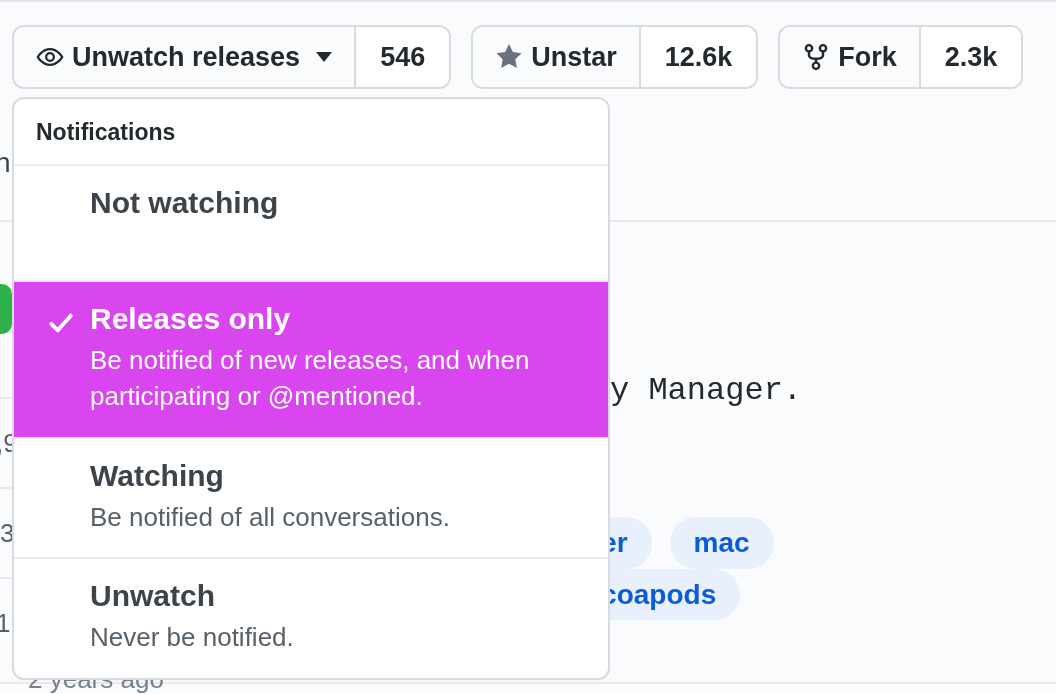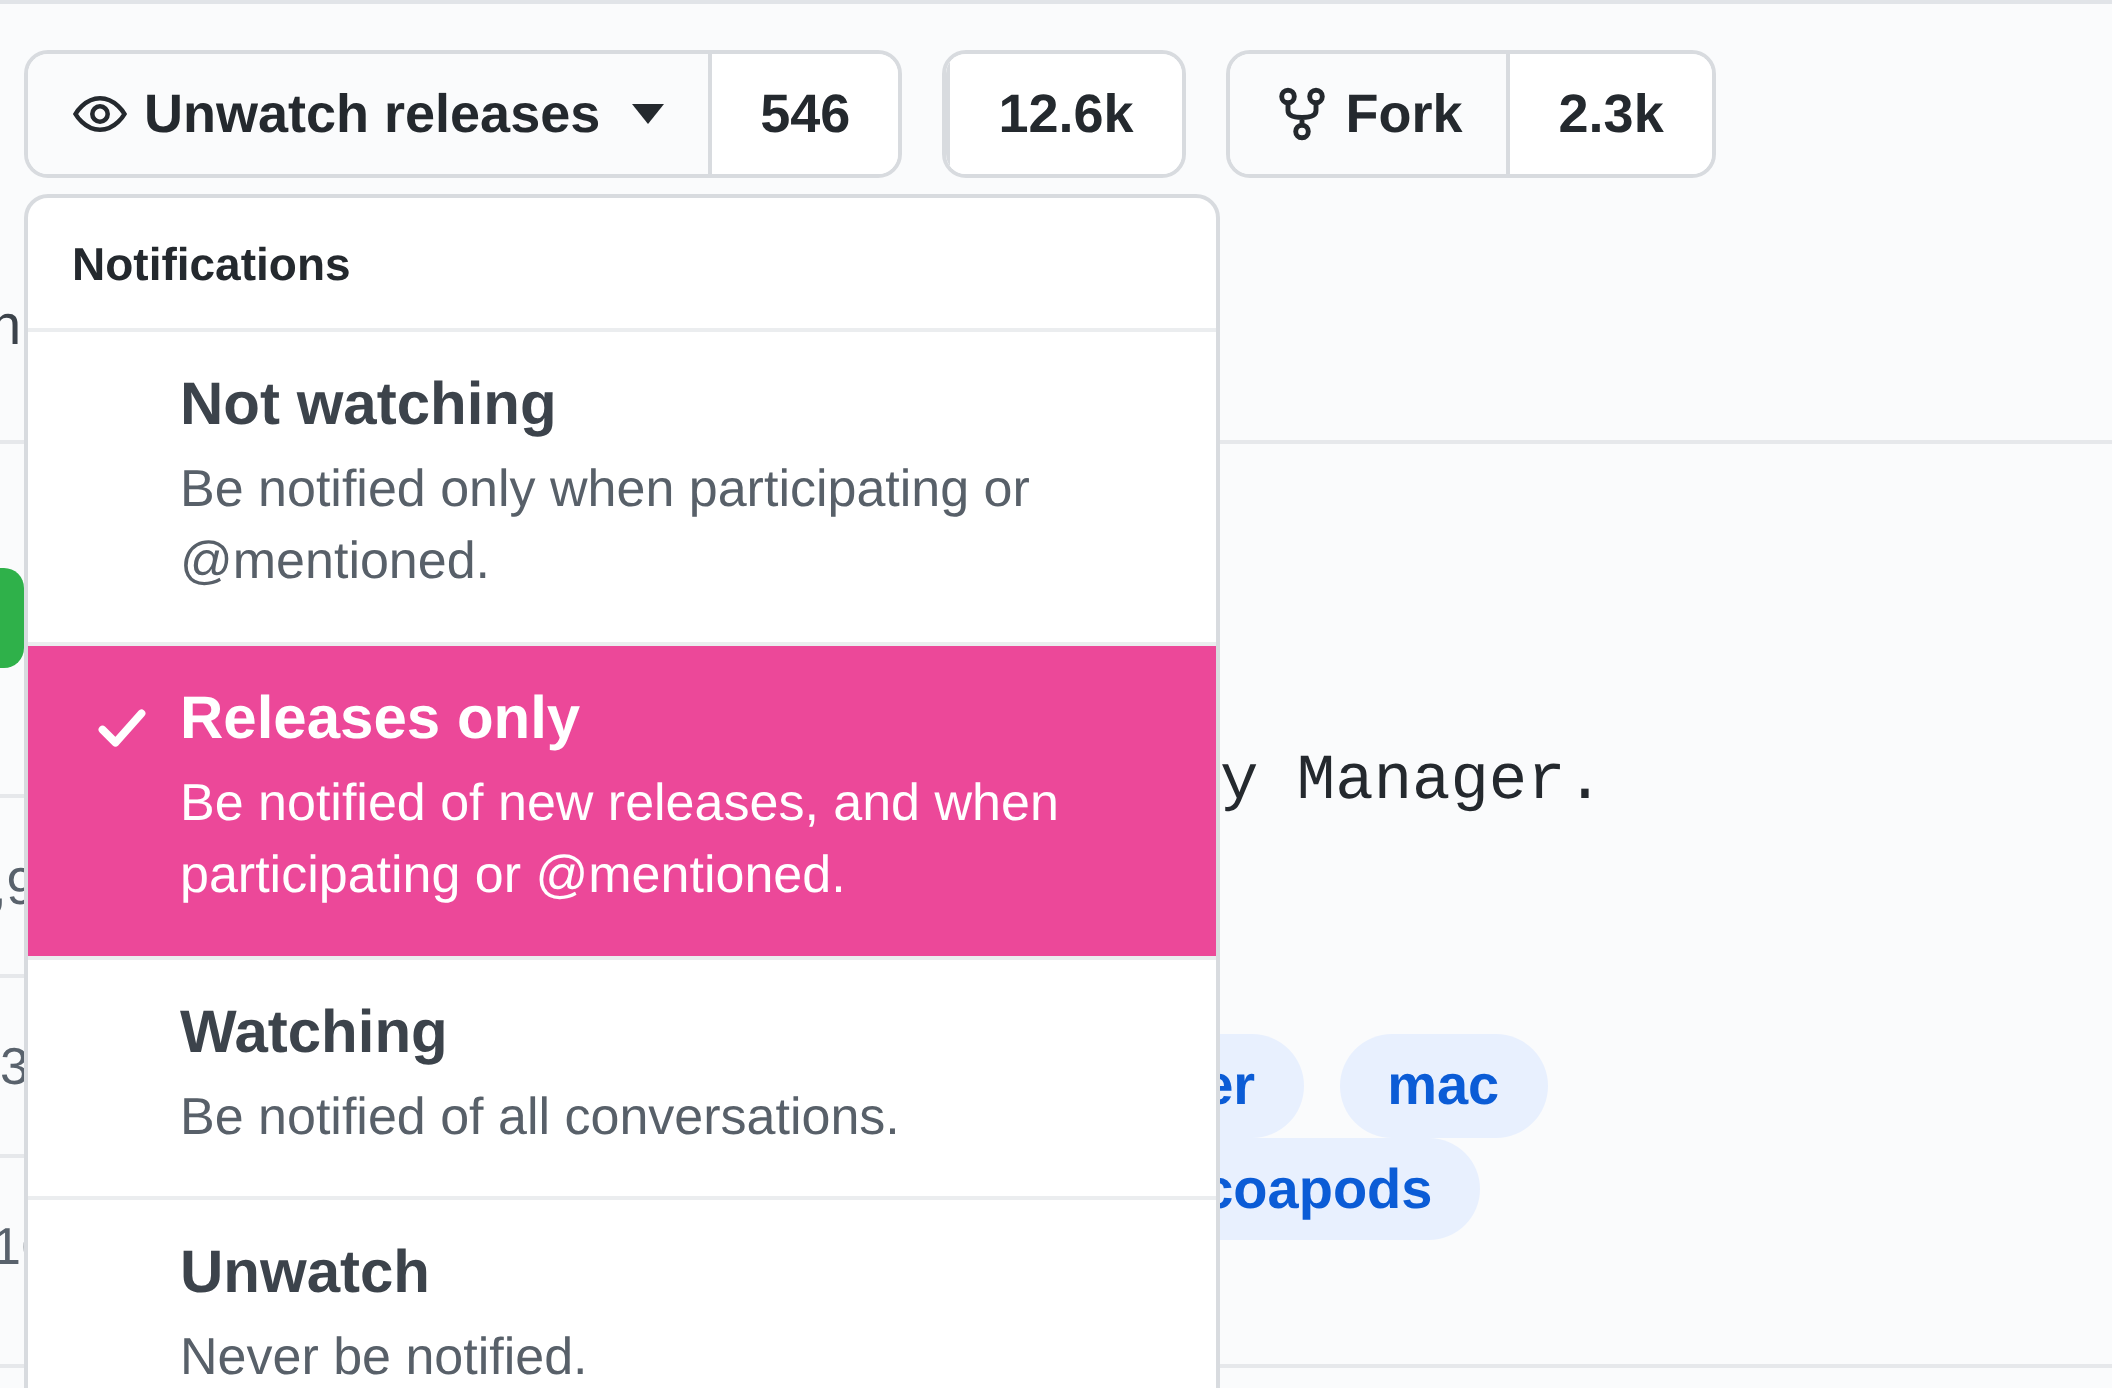--- a/index.html
+++ b/index.html
@@ -155,21 +155,22 @@
     font-weight: 700;
     color: #3c434b;
     margin-bottom: 6px;
   }
   .dd-sub {
     font-size: 26px;
     color: #586069;
     line-height: 1.4;
   }
   .dd-item.selected {
-    background: #ec4899;
+    background: #d946ef;
+    margin-top: 32px;
   }
   .dd-item.selected .dd-title { color: #ffffff; }
   .dd-item.selected .dd-sub { color: #ffffff; }
   .check {
     position: absolute;
     left: 34px;
     top: 28px;
     color: #ffffff;
   }
 </style>
@@ -216,20 +217,28 @@
             <circle cx="8" cy="8" r="2.2"></circle>
           </svg>
         </span>
         <span>Unwatch releases</span>
         <span class="caret"></span>
       </button>
       <a class="count">546</a>
     </div>
 
     <div class="btn-group">
+      <button class="btn">
+        <span class="icon">
+          <svg width="28" height="28" viewBox="0 0 16 16" fill="#6a737d">
+            <path d="M8 .5l2.2 4.6 5 .7-3.6 3.5.9 5L8 11.9 3.5 14.3l.9-5L.8 5.8l5-.7L8 .5z"></path>
+          </svg>
+        </span>
+        <span>Unstar</span>
+      </button>
       <a class="count">12.6k</a>
     </div>
 
     <div class="btn-group">
       <button class="btn">
         <span class="icon">
           <svg width="28" height="28" viewBox="0 0 16 16" fill="none" stroke="#24292e" stroke-width="1.4">
             <circle cx="4" cy="3" r="1.8"></circle>
             <circle cx="12" cy="3" r="1.8"></circle>
             <circle cx="8" cy="13" r="1.8"></circle>
@@ -241,21 +250,20 @@
       <a class="count">2.3k</a>
     </div>
 
   </div>
 
   <div class="dropdown">
     <div class="dd-header">Notifications</div>
     <div id="dd-items">
         <div class="dd-item">
           <div class="dd-title">Not watching</div>
-          <div class="dd-sub">Be notified only when participating or @mentioned.</div>
         </div>
         <div class="dd-item selected">
           <span class="check"><svg width="26" height="26" viewBox="0 0 16 16" fill="none" stroke="#fff" stroke-width="2.4" stroke-linecap="round" stroke-linejoin="round">
               <path d="M2 8.5 L6 12.5 L14 3.5"></path>
             </svg></span>
           <div class="dd-title">Releases only</div>
           <div class="dd-sub">Be notified of new releases, and when participating or @mentioned.</div>
         </div>
         <div class="dd-item">
           <div class="dd-title">Watching</div>

